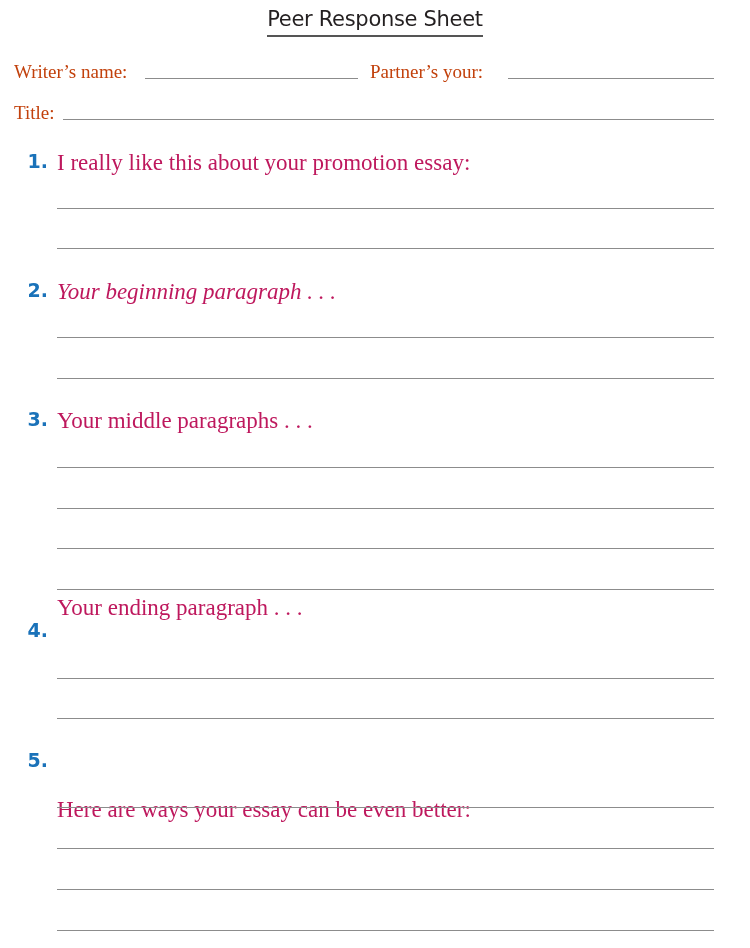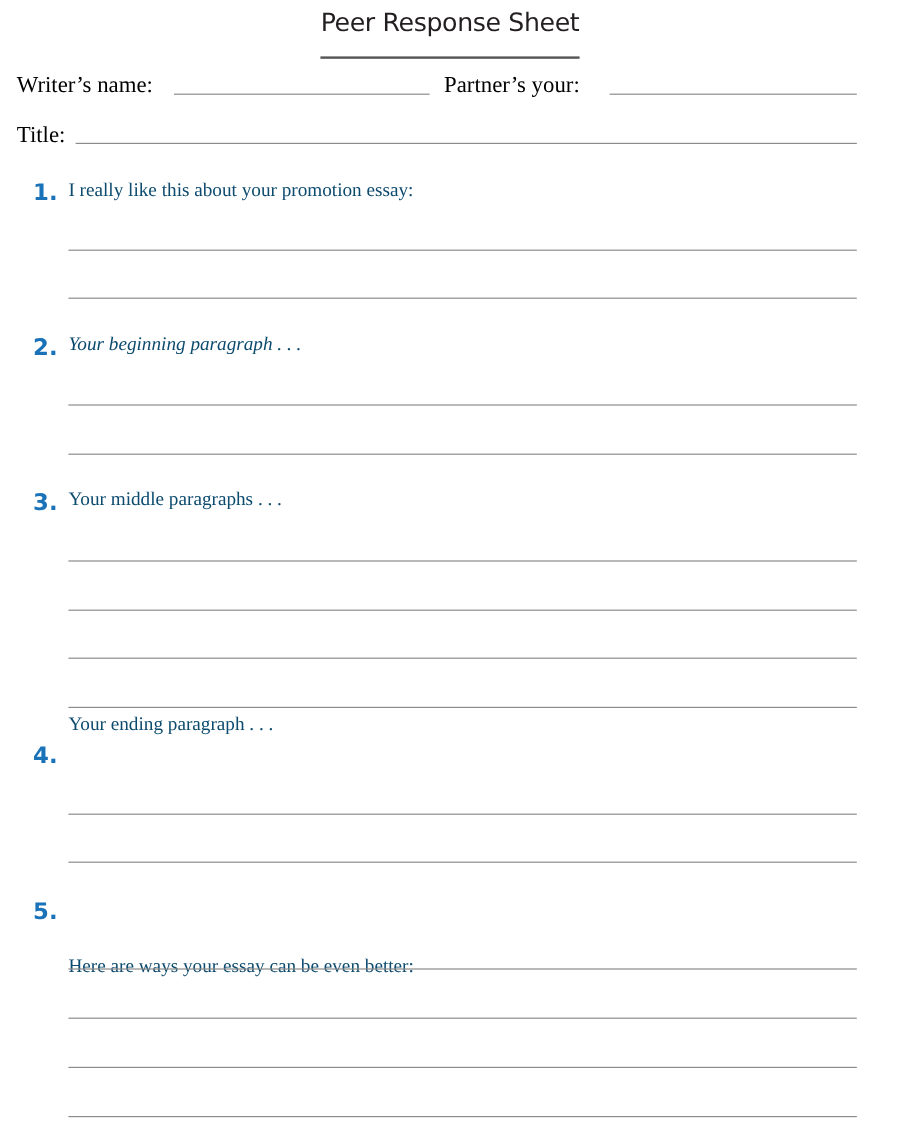--- a/index.html
+++ b/index.html
@@ -1,33 +1,33 @@
 <!DOCTYPE html>
 <html><head>
 <meta charset="utf-8">
 <style>
   html, body { margin: 0; padding: 0; background: #ffffff; }
   body { width: 750px; height: 948px; position: relative; overflow: hidden; color: #231f20; }
   .title {
     position: absolute; left: 0; width: 750px; top: 7px; text-align: center;
     font-family: "DejaVu Sans", sans-serif; font-size: 21px; color: #231f20;
   }
-  .title span { border-bottom: 2px solid #555; padding-bottom: 16px; letter-spacing: -0.3px; }
+  .title span { border-bottom: 2px solid #555; padding-bottom: 4px; letter-spacing: -0.3px; }
   .label {
-    position: absolute; font-family: "Liberation Serif", serif; font-size: 19px; color: #000000;
+    position: absolute; font-family: "Liberation Serif", serif; font-size: 19px; color: #c2410c;
     white-space: nowrap;
   }
   .blank { position: absolute; height: 0; border-top: 1.5px solid #8c8c8c; }
   .qnum {
     position: absolute; font-family: "DejaVu Sans", sans-serif; font-weight: bold;
     font-size: 19px; color: #1a72b9; width: 48px; text-align: right;
   }
   .qtext {
-    position: absolute; left: 57px; font-family: "Liberation Serif", serif; font-size: 16px;
-    color: #0c4a6e; white-space: nowrap; text-align: right;
+    position: absolute; left: 57px; font-family: "Liberation Serif", serif; font-size: 23px;
+    color: #be185d; white-space: nowrap; text-align: right;
   }
   .rule { position: absolute; left: 57px; width: 657px; height: 0; border-top: 1.5px solid #8c8c8c; }
 </style>
 </head>
 <body>
 
 <div class="title"><span>Peer Response Sheet</span></div>
 
 <div class="label" style="left:14px; top:61px;">Writer’s name:</div>
 <div class="blank" style="left:145px; top:78px; width:213px;"></div>

